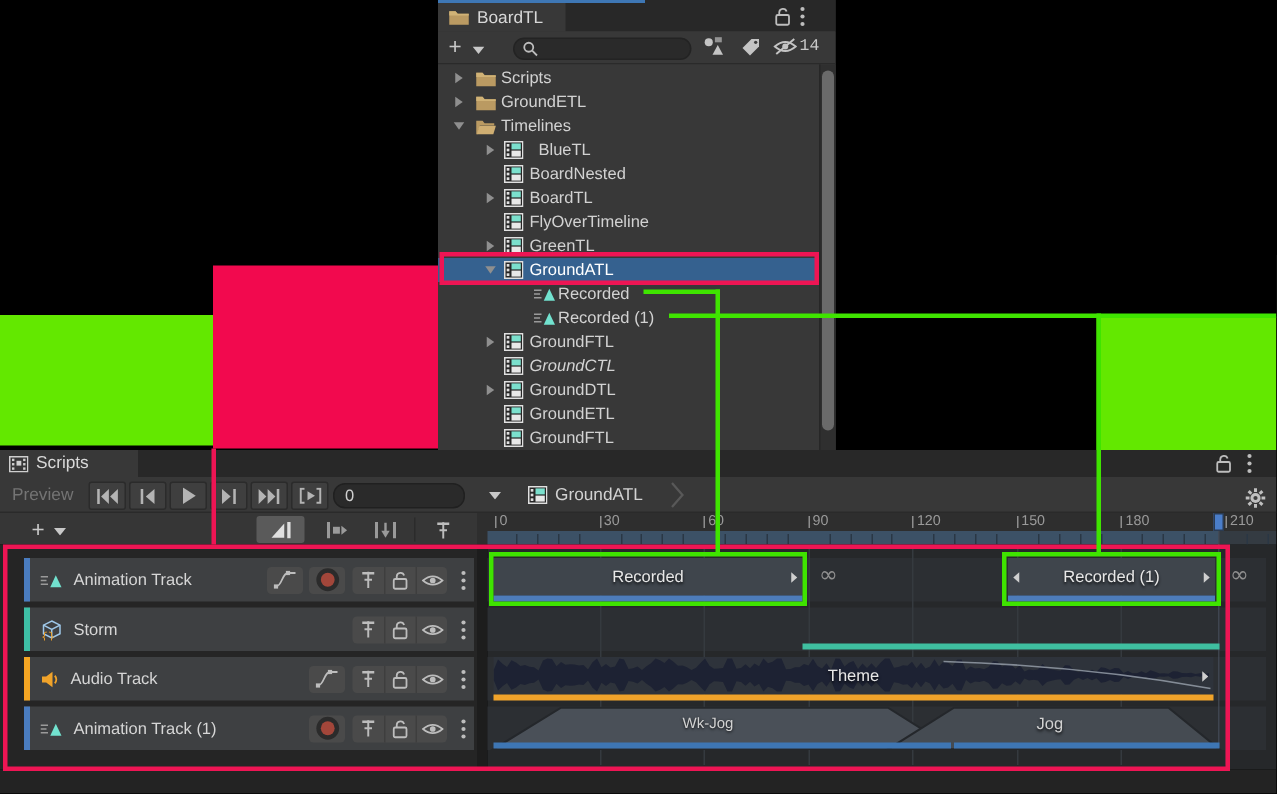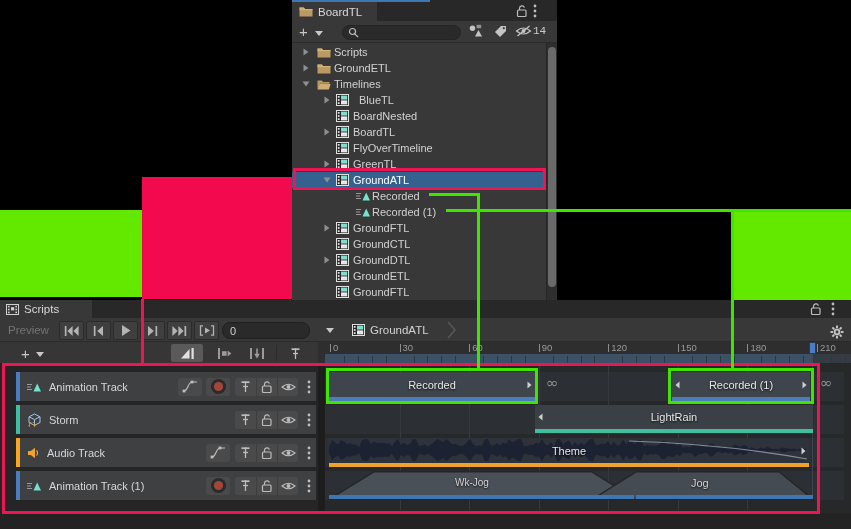--- a/index.html
+++ b/index.html
@@ -325,21 +325,21 @@
             <rect x="0.5" y="0.5" width="12" height="11" fill="#262626" stroke="#e0e0e0"></rect>
             <rect x="1.8" y="2" width="1.8" height="1.8" fill="#e0e0e0"></rect>
             <rect x="1.8" y="5.1" width="1.8" height="1.8" fill="#e0e0e0"></rect>
             <rect x="1.8" y="8.2" width="1.8" height="1.8" fill="#e0e0e0"></rect>
             <rect x="5" y="1.6" width="6.2" height="4" fill="#7be0cd"></rect>
             <rect x="5" y="6.4" width="6.2" height="4" fill="#e8e8e8"></rect>
           </svg>
         </span>
         <span style="left: 61px;">GroundFTL</span>
       </div>
-      <div class="trow" style="top: 236px;">
+      <div class="trow" style="top: 236px; font-style: italic;">
         <span style="left: 44px;">
           <svg width="13" height="12" viewBox="0 0 13 12">
             <rect x="0.5" y="0.5" width="12" height="11" fill="#262626" stroke="#e0e0e0"></rect>
             <rect x="1.8" y="2" width="1.8" height="1.8" fill="#e0e0e0"></rect>
             <rect x="1.8" y="5.1" width="1.8" height="1.8" fill="#e0e0e0"></rect>
             <rect x="1.8" y="8.2" width="1.8" height="1.8" fill="#e0e0e0"></rect>
             <rect x="5" y="1.6" width="6.2" height="4" fill="#7be0cd"></rect>
             <rect x="5" y="6.4" width="6.2" height="4" fill="#e8e8e8"></rect>
           </svg>
         </span>
@@ -888,28 +888,20 @@
     <span class="cliptxt">Recorded (1)</span>
     <span class="abs icon-btn" style="right:3px;top:9px;">
         <svg width="5" height="8" viewBox="0 0 5 8">
           <path d="M0.5 0.5 L4.5 4 L0.5 7.5 Z" fill="#cfcfcf"></path>
         </svg>
       </span>
   </div>
   <div class="abs stripe-h" style="left:672px;top:397px;width:138px;background:var(--stripe-blue);"></div>
   <div class="abs inf" style="left:820px;top:374px;">∞</div>
 
-  <div class="clip clip-body" style="left:535px;top:405px;width:278px;height:24px;background:#3a4045;">
-    <span class="abs icon-btn" style="left:3px;top:8px;">
-        <svg width="5" height="8" viewBox="0 0 5 8">
-          <path d="M4.5 0.5 L0.5 4 L4.5 7.5 Z" fill="#cfcfcf"></path>
-        </svg>
-      </span>
-    <span class="cliptxt">LightRain</span>
-  </div>
   <div class="abs stripe-h" style="left:535px;top:429px;width:278px;background:var(--stripe-teal);"></div>
 
   <div class="clip clip-body" style="left:329px;top:438px;width:480px;height:25px;background:#2e333b;overflow:hidden;">
     <svg width="480" height="24" style="position:absolute;left:0;top:0;">
       <polygon id="wave-shape" fill="#1d2233" points="0,9.0 3,1.7 6,4.5 9,6.6 12,2.1 15,3.6 18,6.0 21,5.3 24,6.5 27,6.8 30,9.0 33,2.3 36,1.0 39,1.4 42,6.1 45,3.4 48,5.2 51,4.8 54,5.0 57,5.6 60,5.3 63,8.3 66,3.5 69,1.0 72,6.9 75,4.7 78,7.0 81,6.3 84,1.0 87,1.6 90,8.0 93,7.5 96,6.4 99,8.6 102,6.2 105,4.2 108,1.0 111,2.1 114,4.0 117,1.0 120,3.1 123,5.9 126,5.7 129,6.9 132,8.6 135,7.2 138,4.0 141,1.0 144,5.8 147,7.9 150,7.6 153,7.4 156,1.0 159,1.0 162,7.8 165,7.3 168,4.9 171,7.5 174,4.4 177,6.1 180,1.0 183,4.2 186,3.2 189,1.0 192,1.0 195,8.2 198,8.0 201,6.9 204,6.9 207,4.7 210,5.6 213,1.1 216,6.0 219,7.6 222,4.1 225,8.5 228,1.0 231,1.2 234,6.3 237,3.9 240,2.6 243,8.0 246,4.3 249,7.4 252,4.2 255,7.3 258,3.9 261,1.0 264,1.0 267,7.2 270,6.6 273,5.5 276,5.9 279,3.2 282,7.5 285,3.8 288,7.7 291,6.4 294,1.5 297,6.3 300,3.0 303,3.6 306,6.2 309,1.8 312,1.7 315,8.6 318,6.4 321,7.7 324,7.4 327,8.1 330,6.6 333,2.8 336,3.0 339,6.5 342,4.9 345,5.1 348,7.8 351,5.5 354,9.6 357,8.4 360,8.9 363,8.4 366,4.7 369,7.3 372,8.1 375,8.8 378,9.1 381,5.5 384,5.7 387,8.9 390,10.2 393,8.6 396,10.0 399,8.5 402,9.9 405,6.8 408,7.4 411,8.7 414,7.3 417,7.5 420,10.6 423,9.3 426,10.8 429,10.8 432,9.5 435,10.8 438,8.8 441,9.9 444,11.0 447,10.8 450,11.2 453,9.5 456,9.7 459,10.6 462,10.9 465,10.5 468,11.4 471,10.8 474,11.5 477,10.6 477,13.4 474,12.5 471,13.2 468,12.6 465,13.5 462,13.1 459,13.4 456,14.3 453,14.5 450,12.8 447,13.2 444,13.0 441,14.1 438,15.2 435,13.2 432,14.5 429,13.2 426,13.2 423,14.7 420,13.4 417,16.5 414,16.7 411,15.3 408,16.6 405,17.2 402,14.1 399,15.5 396,14.0 393,15.4 390,13.8 387,15.1 384,18.3 381,18.5 378,14.9 375,15.2 372,15.9 369,16.7 366,19.3 363,15.6 360,15.1 357,15.6 354,14.4 351,18.5 348,16.2 345,18.9 342,19.1 339,17.5 336,21.0 333,21.2 330,17.4 327,15.9 324,16.6 321,16.3 318,17.6 315,15.4 312,22.3 309,22.2 306,17.8 303,20.4 300,21.0 297,17.7 294,22.5 291,17.6 288,16.3 285,20.2 282,16.5 279,20.8 276,18.1 273,18.5 270,17.4 267,16.8 264,23.0 261,23.0 258,20.1 255,16.7 252,19.8 249,16.6 246,19.7 243,16.0 240,21.4 237,20.1 234,17.7 231,22.8 228,23.0 225,15.5 222,19.9 219,16.4 216,18.0 213,22.9 210,18.4 207,19.3 204,17.1 201,17.1 198,16.0 195,15.8 192,23.0 189,23.0 186,20.8 183,19.8 180,23.0 177,17.9 174,19.6 171,16.5 168,19.1 165,16.7 162,16.2 159,23.0 156,23.0 153,16.6 150,16.4 147,16.1 144,18.2 141,23.0 138,20.0 135,16.8 132,15.4 129,17.1 126,18.3 123,18.1 120,20.9 117,23.0 114,20.0 111,21.9 108,23.0 105,19.8 102,17.8 99,15.4 96,17.6 93,16.5 90,16.0 87,22.4 84,23.0 81,17.7 78,17.0 75,19.3 72,17.1 69,23.0 66,20.5 63,15.7 60,18.7 57,18.4 54,19.0 51,19.2 48,18.8 45,20.6 42,17.9 39,22.6 36,23.0 33,21.7 30,15.0 27,17.2 24,17.5 21,18.7 18,18.0 15,20.4 12,21.9 9,17.4 6,19.5 3,22.3 0,15.0"></polygon>
       <path d="M300,3 Q395,6 478,21" fill="none" stroke="#9aa2ae" stroke-width="1.1" opacity="0.8"></path>
     </svg>
     <span class="cliptxt" style="position:relative;">Theme</span>
     <span class="abs icon-btn" style="right:3px;top:9px;">
         <svg width="5" height="8" viewBox="0 0 5 8">

